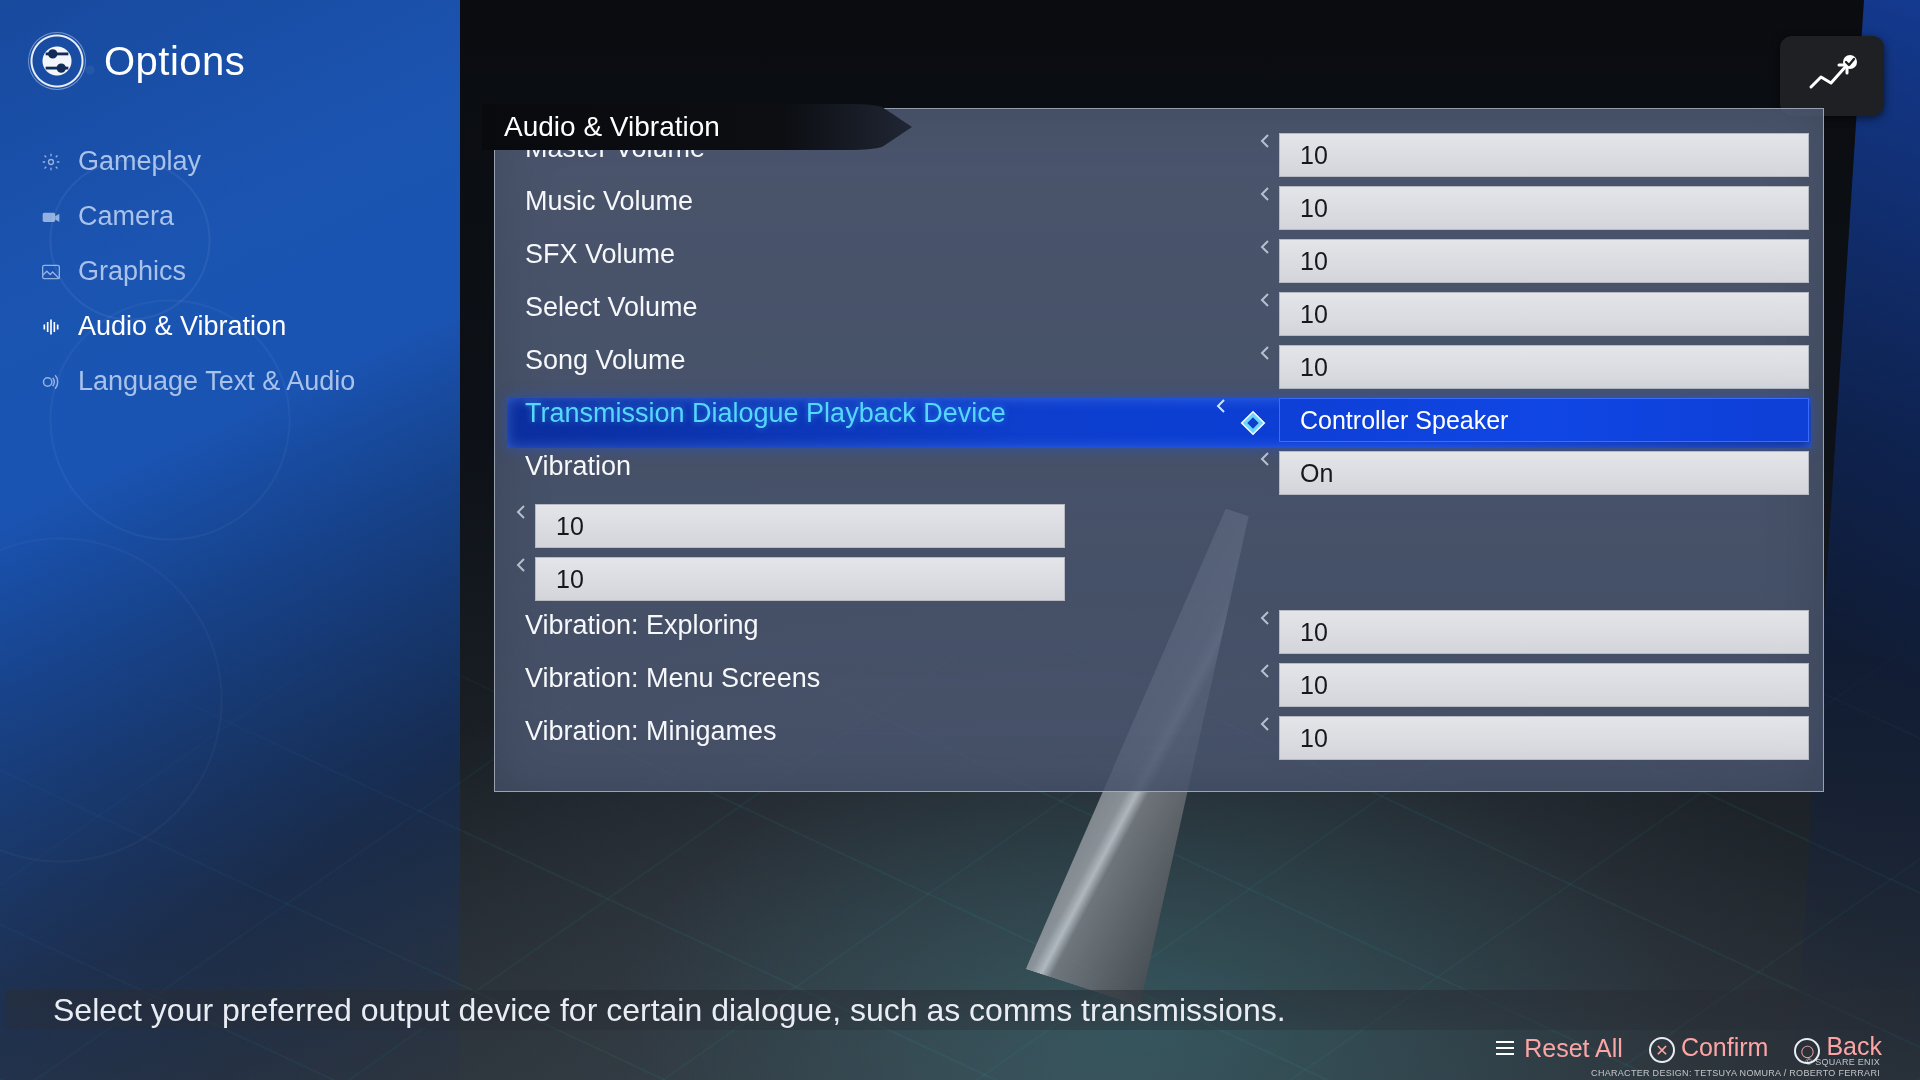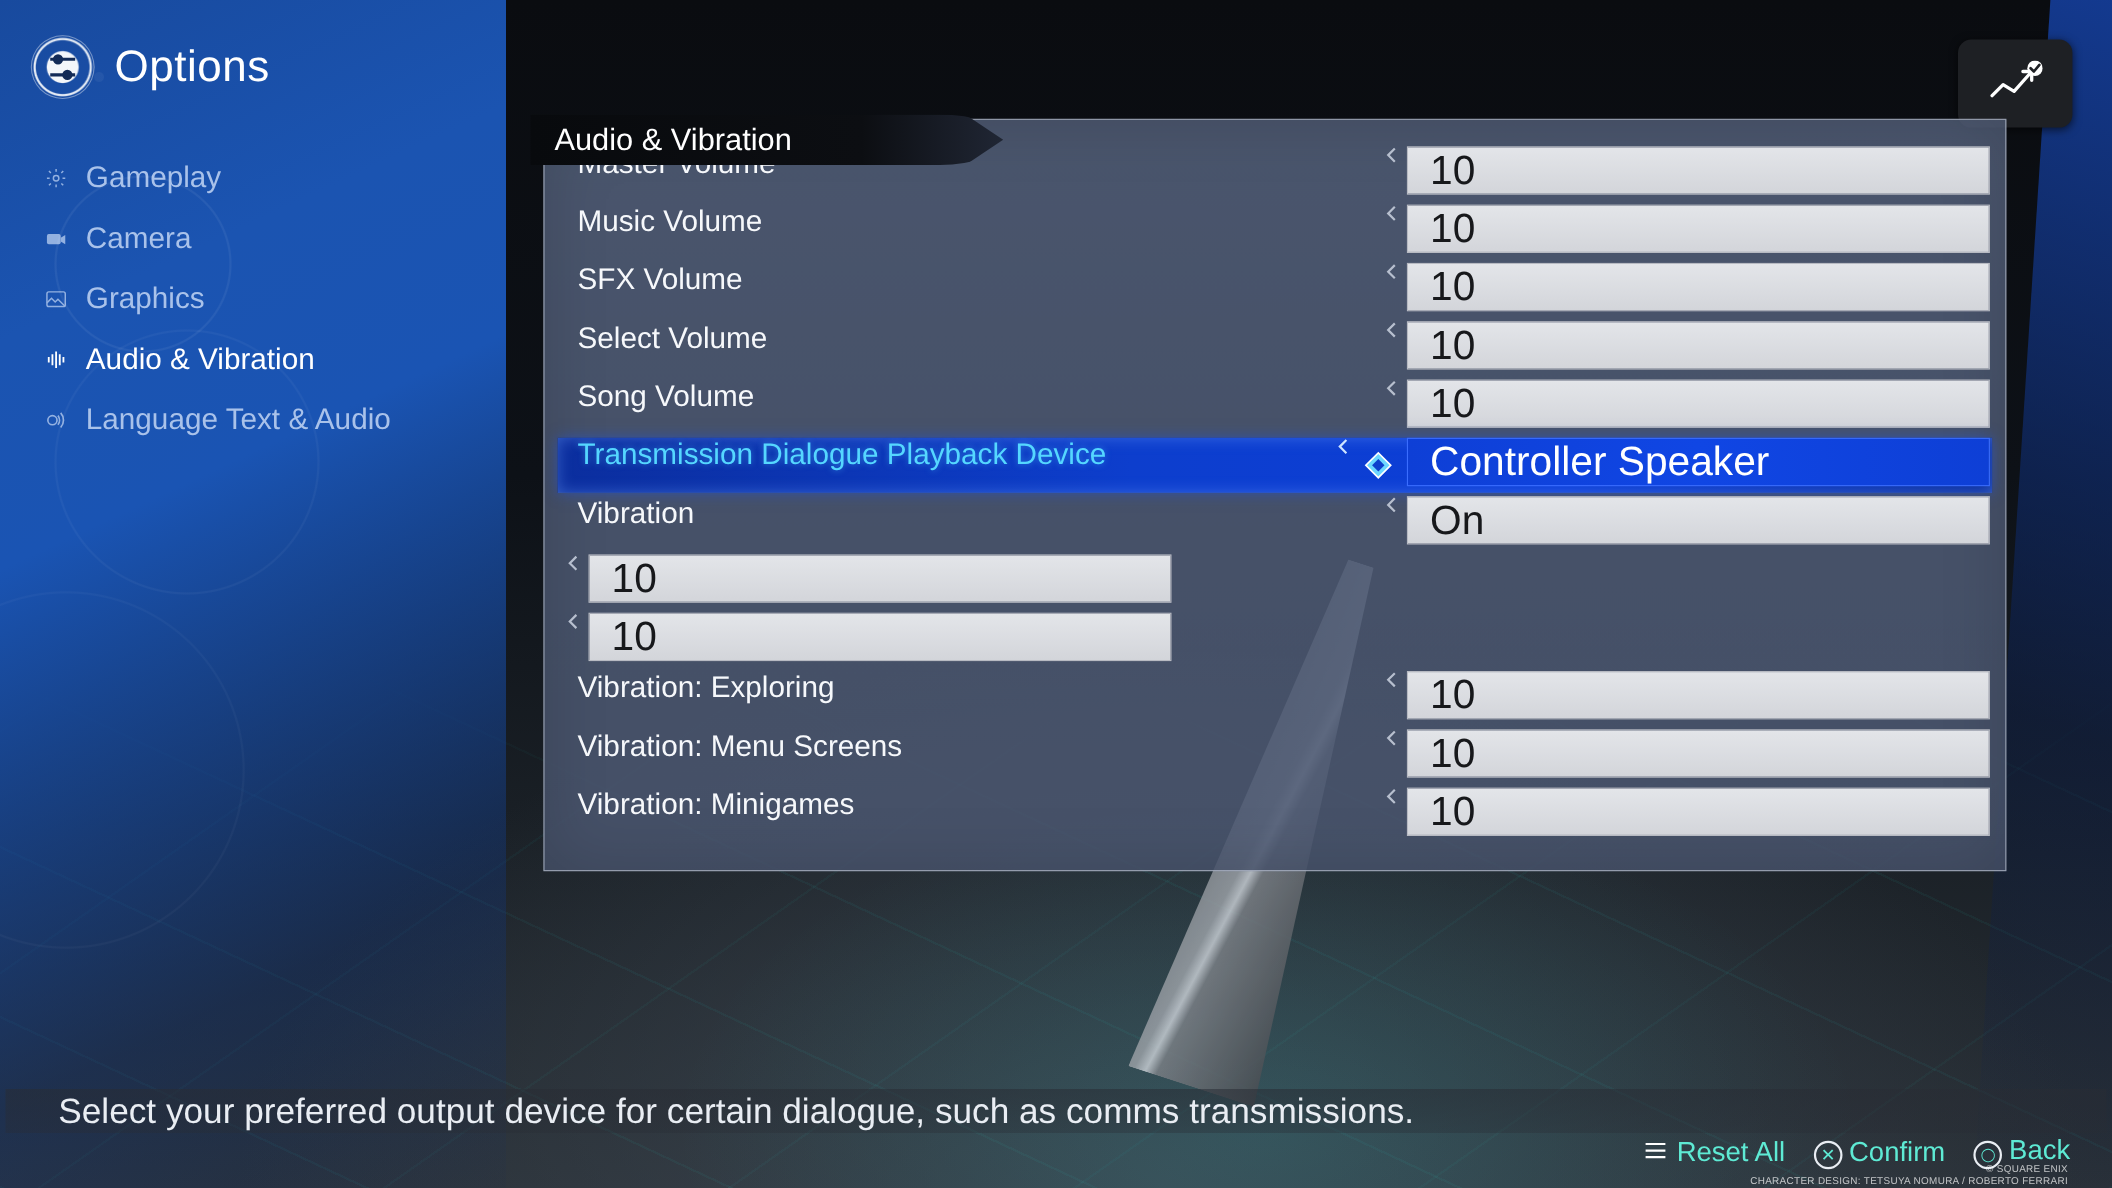--- a/index.html
+++ b/index.html
@@ -125,21 +125,21 @@
     font-weight:300;
   }
   .row-arrow {
     width:28px; display:flex; justify-content:center; align-items:center;
     color:#cfd6e2; font-size:16px;
   }
   .row-value {
     width:530px; height:44px;
     background: linear-gradient(180deg, #e3e5e9 0%, #d3d5da 100%);
     border:1px solid #b7bac2;
-    color:#17181b; font-size:37px;
+    color:#17181b; font-size:25px;
     display:flex; align-items:center; padding-left:20px;
     font-weight:400;
     margin-right:2px;
   }
 
   .row.selected {
     background: linear-gradient(90deg, #0b2e9e 0%, #0d3ecd 40%, #0c3ed9 70%, #0b2e9e 100%);
     box-shadow: 0 0 12px rgba(30,80,220,0.6), inset 0 0 14px rgba(120,170,255,0.4);
     gap: 44px;
   }
@@ -158,21 +158,21 @@
   .bottom {
     position:absolute; left:5px; right:5px; top:990px; height:40px;
     background: linear-gradient(180deg, rgba(40,44,52,0.55), rgba(40,44,52,0.35));
     display:flex; align-items:center;
     font-size:32px; color:#e9edf3;
     padding-left:48px;
   }
   .legend {
     position:absolute; right:38px; top:1032px;
     display:flex; gap:26px; align-items:center;
-    font-size:25px; color:#5eead4;
+    font-size:25px; color:#fca5a5;
   }
   .btn-glyph {
     display:inline-flex; width:26px; height:26px; border:2px solid #e9edf3; border-radius:50%;
     align-items:center; justify-content:center; font-size:16px; margin-right:6px;
     font-weight:400;
   }
   .btn-glyph.lines { border-radius:4px; border:none;}
   .credits {
     position:absolute; right:40px; top:1057px;
     text-align:right; font-size:9px; line-height:1.25; color:rgba(255,255,255,0.7);

